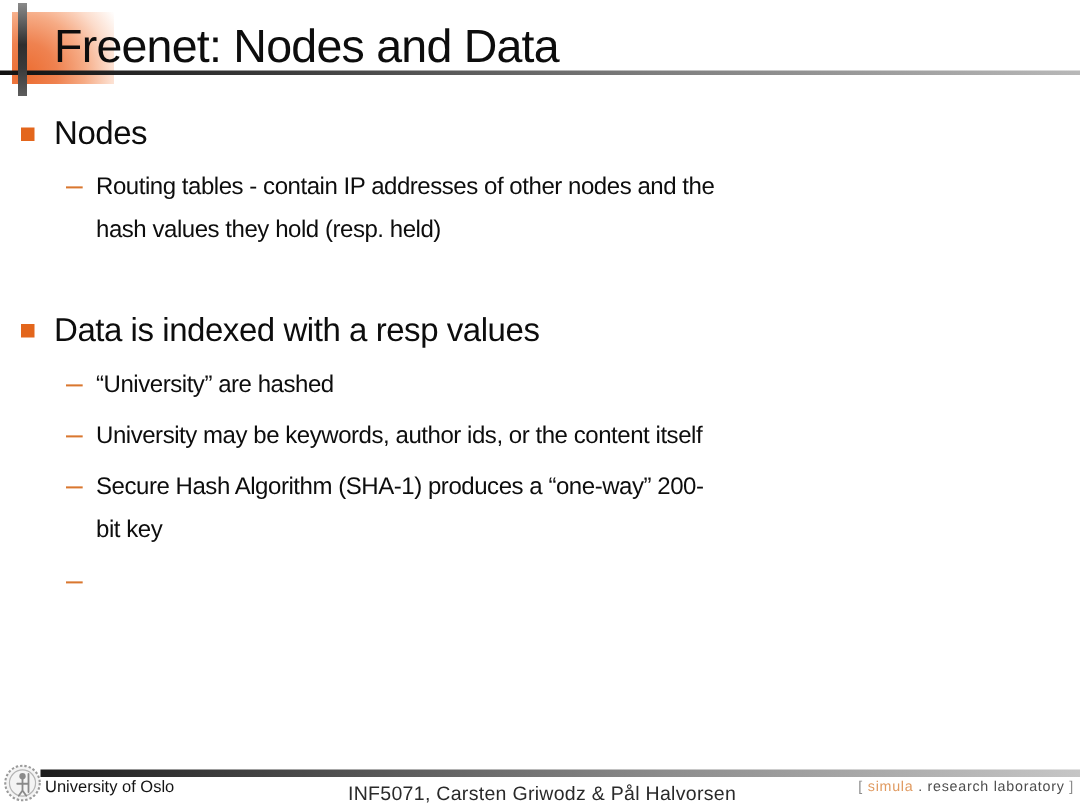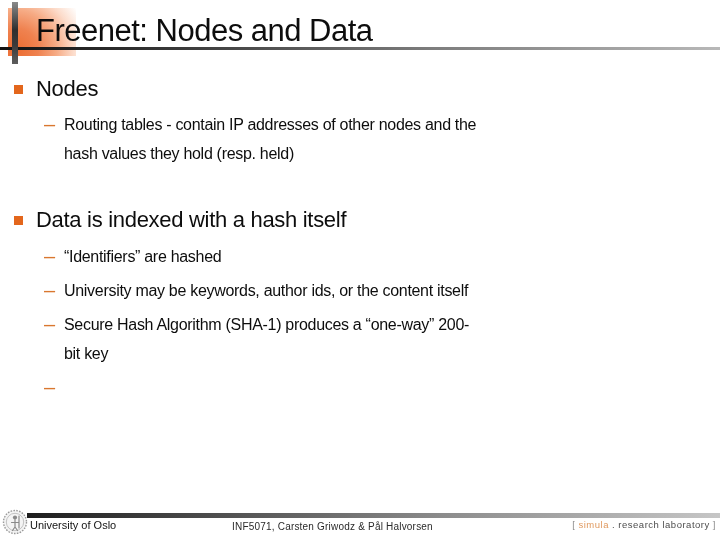--- a/index.html
+++ b/index.html
@@ -108,21 +108,21 @@
     position: absolute;
     left: 30px; top: 519px;
     font-size: 11px;
     font-weight: normal;
     color: #141414;
     white-space: nowrap;
   }
   .course-line {
     position: absolute;
     left: 232px; top: 521px;
-    font-size: 10px;
+    font-size: 13px;
     color: #2a2a2a;
     letter-spacing: 0.2px;
     white-space: nowrap;
   }
   .simula-logo {
     position: absolute;
     right: 4px; top: 519px;
     font-size: 9.5px;
     letter-spacing: 0.5px;
     white-space: nowrap;
@@ -145,25 +145,25 @@
   <div class="section-heading s1">Nodes</div>
   <div class="sub-list s1">
     <div class="sub-item">
       <span class="sub-dash">–</span>
       <div class="sub-text">Routing tables - contain IP addresses of other nodes and the
 hash values they hold (resp. held)</div>
     </div>
   </div>
 
   <div class="bullet-square s2"></div>
-  <div class="section-heading s2">Data is indexed with a hash itself</div>
+  <div class="section-heading s2">Data is indexed with a resp values</div>
   <div class="sub-list s2">
     <div class="sub-item">
       <span class="sub-dash">–</span>
-      <div class="sub-text">“Identifiers” are hashed</div>
+      <div class="sub-text">“University” are hashed</div>
     </div>
     <div class="sub-item">
       <span class="sub-dash">–</span>
       <div class="sub-text">University may be keywords, author ids, or the content itself</div>
     </div>
     <div class="sub-item">
       <span class="sub-dash">–</span>
       <div class="sub-text">Secure Hash Algorithm (SHA-1) produces a “one-way” 200-
 bit key</div>
     </div>

